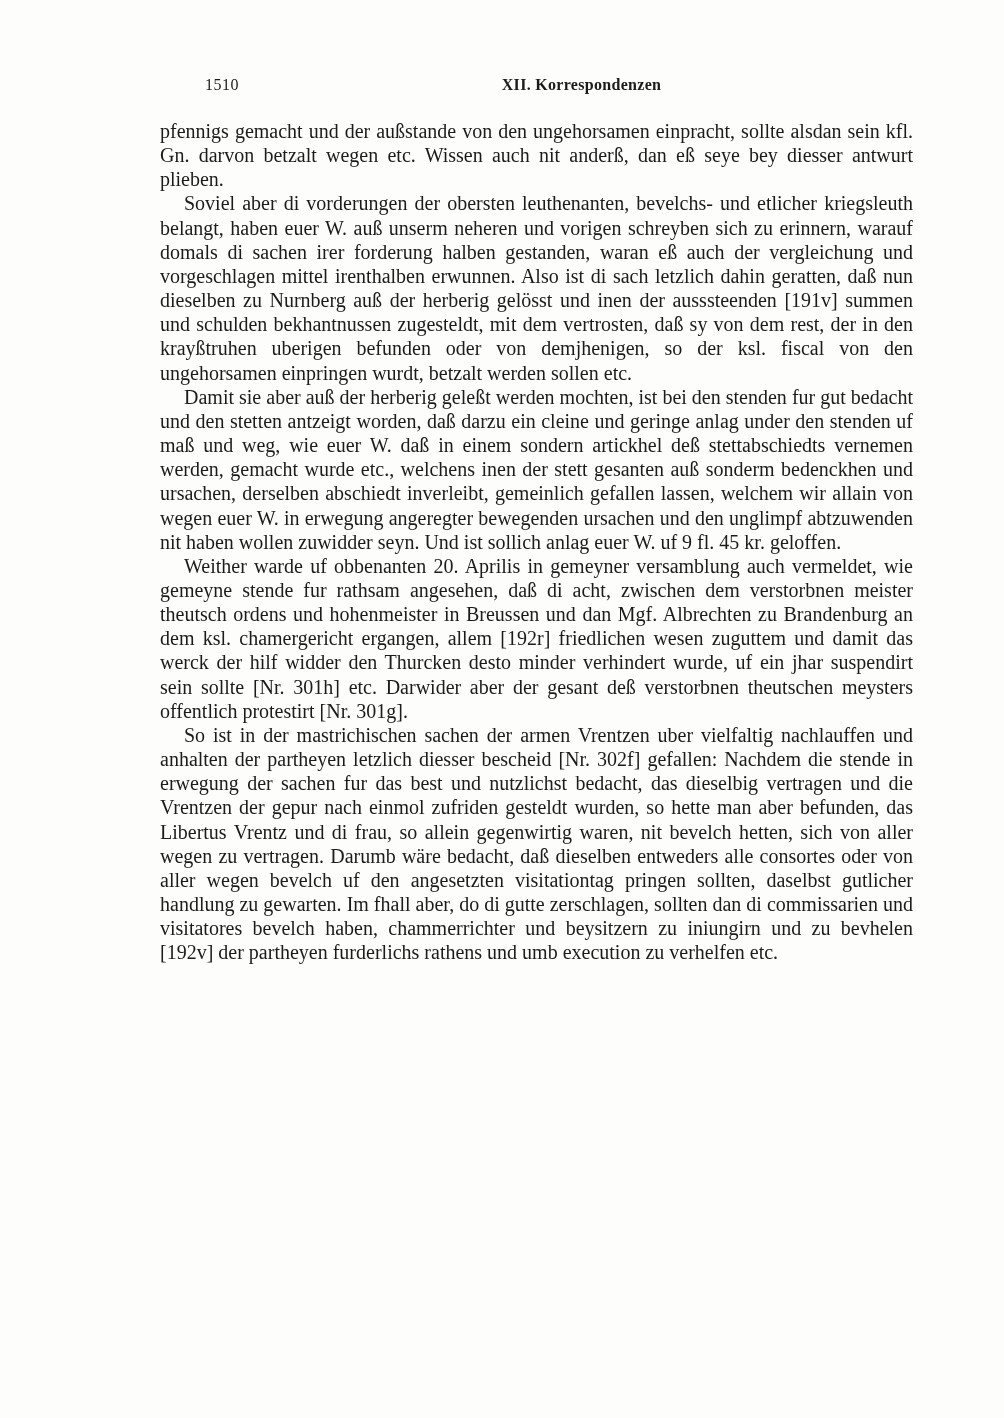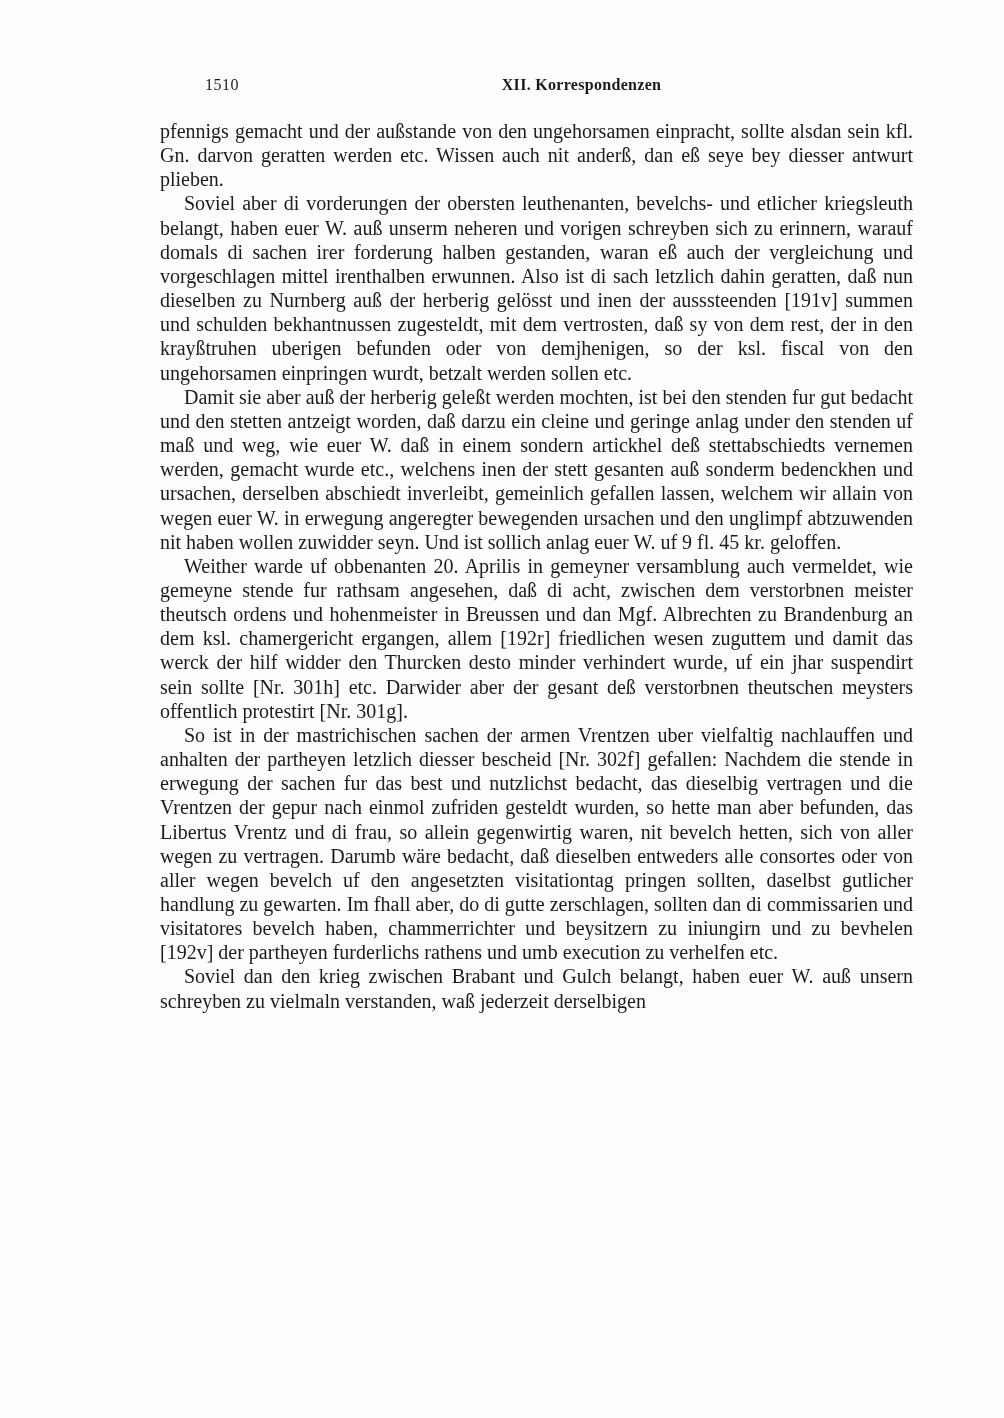--- a/index.html
+++ b/index.html
@@ -62,20 +62,19 @@
 </style>
 </head>
 <body>
 
 <div class="page">
   <div class="pagehead">
     <span class="pagenum">1510</span>
     <span class="runhead">XII. Korrespondenzen</span>
   </div>
   <div class="textblock">
-      <p class="para"><span>pfennigs gemacht und der außstande von den ungehorsamen einpracht, sollte alsdan sein kfl. Gn. darvon geratten werden etc. Wissen auch nit anderß, dan eß seye bey diesser antwurt plieben.</span></p>
+      <p class="para"><span>pfennigs gemacht und der außstande von den ungehorsamen einpracht, sollte alsdan sein kfl. Gn. darvon betzalt wegen etc. Wissen auch nit anderß, dan eß seye bey diesser antwurt plieben.</span></p>
       <p class="para indent"><span>Soviel aber di vorderungen der obersten leuthenanten, bevelchs- und etlicher kriegsleuth belangt, haben euer W. auß unserm neheren und vorigen schreyben sich zu erinnern, warauf domals di sachen irer forderung halben gestanden, waran eß auch der vergleichung und vorgeschlagen mittel irenthalben erwunnen. Also ist di sach letzlich dahin geratten, daß nun dieselben zu Nurnberg auß der herberig gelösst und inen der ausssteenden </span><span class="it">[191v]</span><span> summen und schulden bekhantnussen zugesteldt, mit dem vertrosten, daß sy von dem rest, der in den krayßtruhen uberigen befunden oder von demjhenigen, so der ksl. fiscal von den ungehorsamen einpringen wurdt, betzalt werden sollen etc.</span></p>
       <p class="para indent"><span>Damit sie aber auß der herberig geleßt werden mochten, ist bei den stenden fur gut bedacht und den stetten antzeigt worden, daß darzu ein cleine und geringe anlag under den stenden uf maß und weg, wie euer W. daß in einem sondern artickhel deß stettabschiedts vernemen werden, gemacht wurde etc., welchens inen der stett gesanten auß sonderm bedenckhen und ursachen, derselben abschiedt inverleibt, gemeinlich gefallen lassen, welchem wir allain von wegen euer W. in erwegung angeregter bewegenden ursachen und den unglimpf abtzuwenden nit haben wollen zuwidder seyn. Und ist sollich anlag euer W. uf 9 fl. 45 kr. geloffen.</span></p>
       <p class="para indent"><span>Weither warde uf obbenanten 20. Aprilis in gemeyner versamblung auch vermeldet, wie gemeyne stende fur rathsam angesehen, daß di acht, zwischen dem verstorbnen meister theutsch ordens und hohenmeister in Breussen und dan Mgf. Albrechten zu Brandenburg an dem ksl. chamergericht ergangen, allem </span><span class="it">[192r]</span><span> friedlichen wesen zuguttem und damit das werck der hilf widder den Thurcken desto minder verhindert wurde, uf ein jhar suspendirt sein sollte </span><span class="it">[Nr. 301h]</span><span> etc. Darwider aber der gesant deß verstorbnen theutschen meysters offentlich protestirt </span><span class="it">[Nr. 301g].</span></p>
       <p class="para indent"><span>So ist in der mastrichischen sachen der armen Vrentzen uber vielfaltig nachlauffen und anhalten der partheyen letzlich diesser bescheid </span><span class="it">[Nr. 302f]</span><span> gefallen: Nachdem die stende in erwegung der sachen fur das best und nutzlichst bedacht, das dieselbig vertragen und die Vrentzen der gepur nach einmol zufriden gesteldt wurden, so hette man aber befunden, das Libertus Vrentz und di frau, so allein gegenwirtig waren, nit bevelch hetten, sich von aller wegen zu vertragen. Darumb wäre bedacht, daß dieselben entweders alle consortes oder von aller wegen bevelch uf den angesetzten visitationtag pringen sollten, daselbst gutlicher handlung zu gewarten. Im fhall aber, do di gutte zerschlagen, sollten dan di commissarien und visitatores bevelch haben, chammerrichter und beysitzern zu iniungirn und zu bevhelen </span><span class="it">[192v]</span><span> der partheyen furderlichs rathens und umb execution zu verhelfen etc.</span></p>
-      <p class="para indent"><span>Soviel dan den krieg zwischen Brabant und Gulch belangt, haben euer W. auß unsern schreyben zu vielmaln verstanden, waß jederzeit derselbigen</span></p>
     </div>
 </div>
 
 </body></html>

